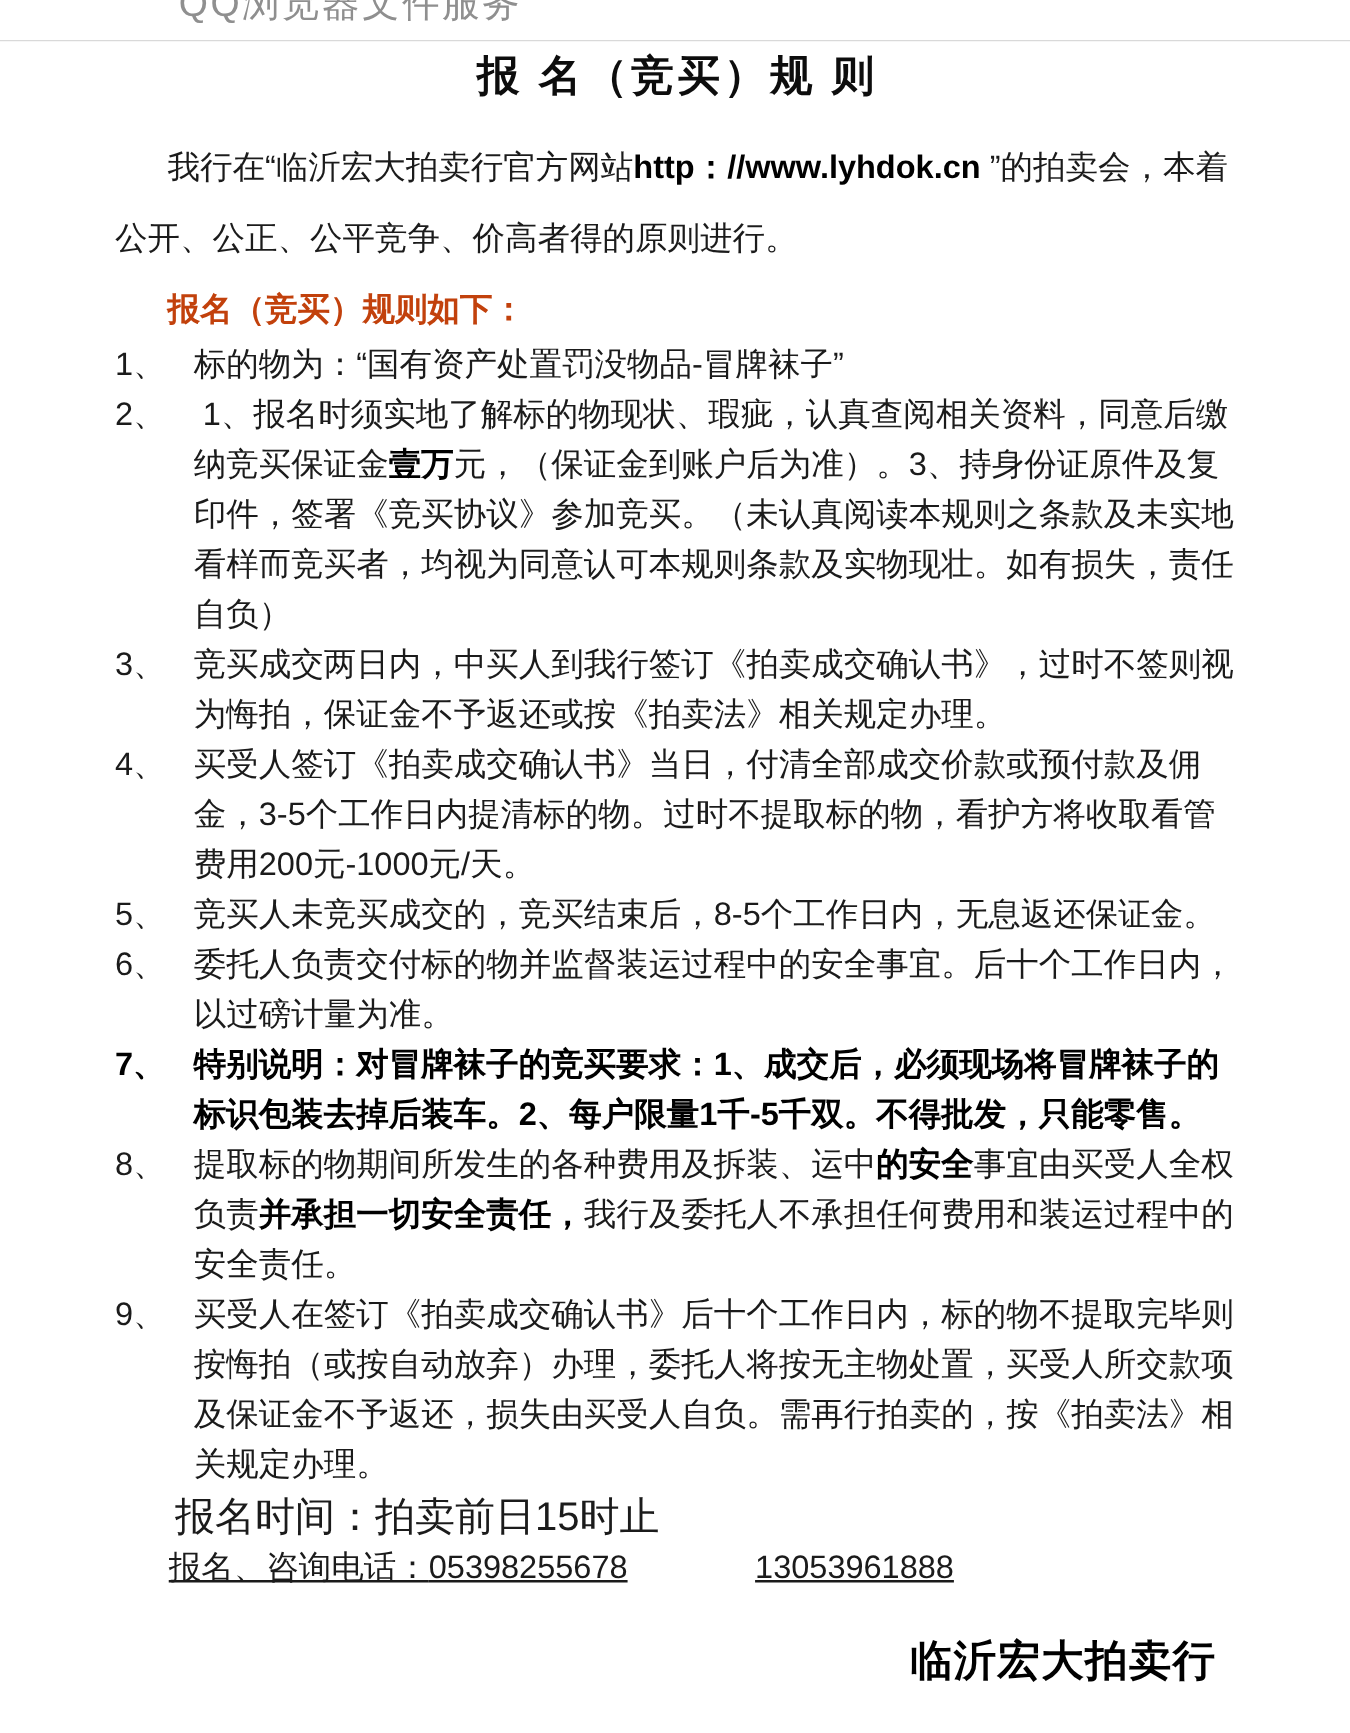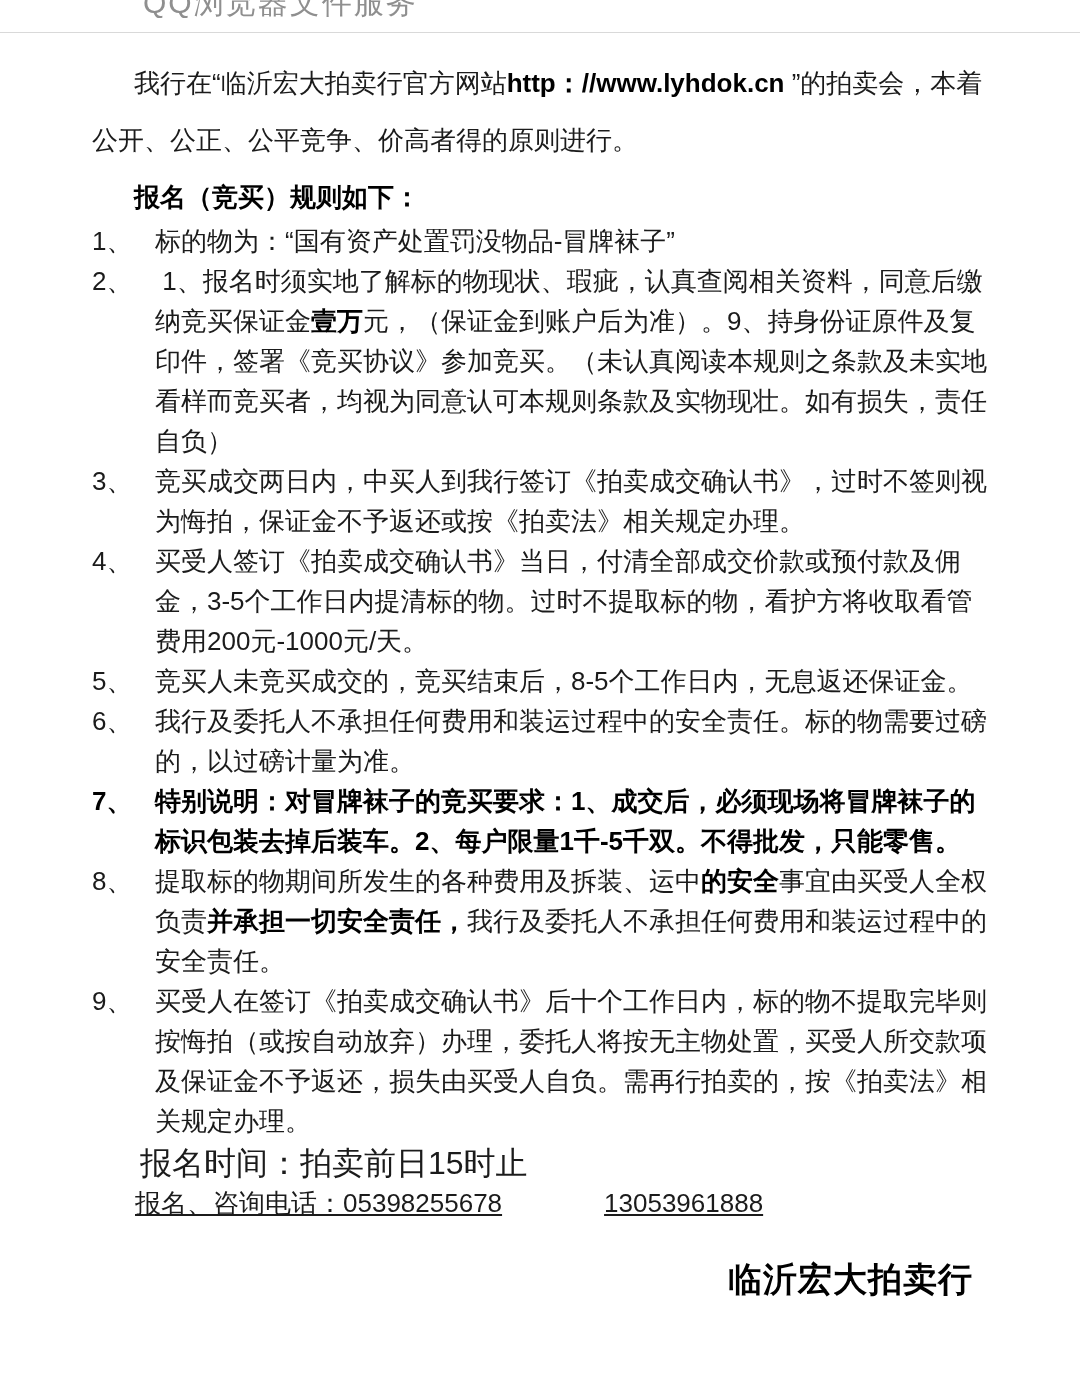--- a/index.html
+++ b/index.html
@@ -46,21 +46,21 @@
     line-height: 57px;
     text-indent: 42px;
     color: #1b1b1b;
   }
 
   .rules-heading {
     margin: 8px 0 4px 42px;
     font-size: 26px;
     line-height: 40px;
     font-weight: bold;
-    color: #000000;
+    color: #c2410c;
   }
 
   .rules-list { font-size: 26px; line-height: 40px; }
   .rule-row { display: flex; align-items: flex-start; }
   .rule-num { flex: 0 0 63px; white-space: nowrap; }
   .rule-text { flex: 1 1 auto; white-space: pre-wrap; }
 
   .b { font-weight: bold; color: #000; }
 
   .meta-time {
@@ -91,49 +91,50 @@
 <body>
 
 <div class="viewport">
 
   <div class="app-header">
     <div class="service-name">QQ浏览器文件服务</div>
   </div>
 
   <div class="doc">
 
+    <div class="doc-title">报 名（竞买）规 则</div>
 
     <p class="intro"><span>我行在“临沂宏大拍卖行官方网站</span><span class="b">http：//www.lyhdok.cn</span><span> ”的拍卖会，本着公开、公正、公平竞争、价高者得的原则进行。</span></p>
 
     <div class="rules-heading">报名（竞买）规则如下：</div>
 
     <div class="rules-list">
         <div class="rule-row">
           <div class="rule-num">1、</div>
           <div class="rule-text"><span>标的物为：“国有资产处置罚没物品-冒牌袜子”</span></div>
         </div>
         <div class="rule-row">
           <div class="rule-num">2、</div>
-          <div class="rule-text"><span> 1、报名时须实地了解标的物现状、瑕疵，认真查阅相关资料，同意后缴纳竞买保证金</span><span class="b">壹万</span><span>元，（保证金到账户后为准）。9、持身份证原件及复印件，签署《竞买协议》参加竞买。（未认真阅读本规则之条款及未实地看样而竞买者，均视为同意认可本规则条款及实物现壮。如有损失，责任自负）</span></div>
+          <div class="rule-text"><span> 1、报名时须实地了解标的物现状、瑕疵，认真查阅相关资料，同意后缴纳竞买保证金</span><span class="b">壹万</span><span>元，（保证金到账户后为准）。3、持身份证原件及复印件，签署《竞买协议》参加竞买。（未认真阅读本规则之条款及未实地看样而竞买者，均视为同意认可本规则条款及实物现壮。如有损失，责任自负）</span></div>
         </div>
         <div class="rule-row">
           <div class="rule-num">3、</div>
           <div class="rule-text"><span>竞买成交两日内，中买人到我行签订《拍卖成交确认书》，过时不签则视为悔拍，保证金不予返还或按《拍卖法》相关规定办理。</span></div>
         </div>
         <div class="rule-row">
           <div class="rule-num">4、</div>
           <div class="rule-text"><span>买受人签订《拍卖成交确认书》当日，付清全部成交价款或预付款及佣金，3-5个工作日内提清标的物。过时不提取标的物，看护方将收取看管费用200元-1000元/天。</span></div>
         </div>
         <div class="rule-row">
           <div class="rule-num">5、</div>
           <div class="rule-text"><span>竞买人未竞买成交的，竞买结束后，8-5个工作日内，无息返还保证金。</span></div>
         </div>
         <div class="rule-row">
           <div class="rule-num">6、</div>
-          <div class="rule-text"><span>我行及委托人不承担任何费用和装运过程中的安全责任。标的物需要过磅的，以过磅计量为准。</span></div>
+          <div class="rule-text"><span>委托人负责交付标的物并监督装运过程中的安全事宜。后十个工作日内，以过磅计量为准。</span></div>
         </div>
         <div class="rule-row">
           <div class="rule-num b">7、</div>
           <div class="rule-text"><span class="b">特别说明：对冒牌袜子的竞买要求：1、成交后，必须现场将冒牌袜子的标识包装去掉后装车。2、每户限量1千-5千双。不得批发，只能零售。</span></div>
         </div>
         <div class="rule-row">
           <div class="rule-num">8、</div>
           <div class="rule-text"><span>提取标的物期间所发生的各种费用及拆装、运中</span><span class="b">的安全</span><span>事宜由买受人全权负责</span><span class="b">并承担一切安全责任，</span><span>我行及委托人不承担任何费用和装运过程中的安全责任。</span></div>
         </div>
         <div class="rule-row">

